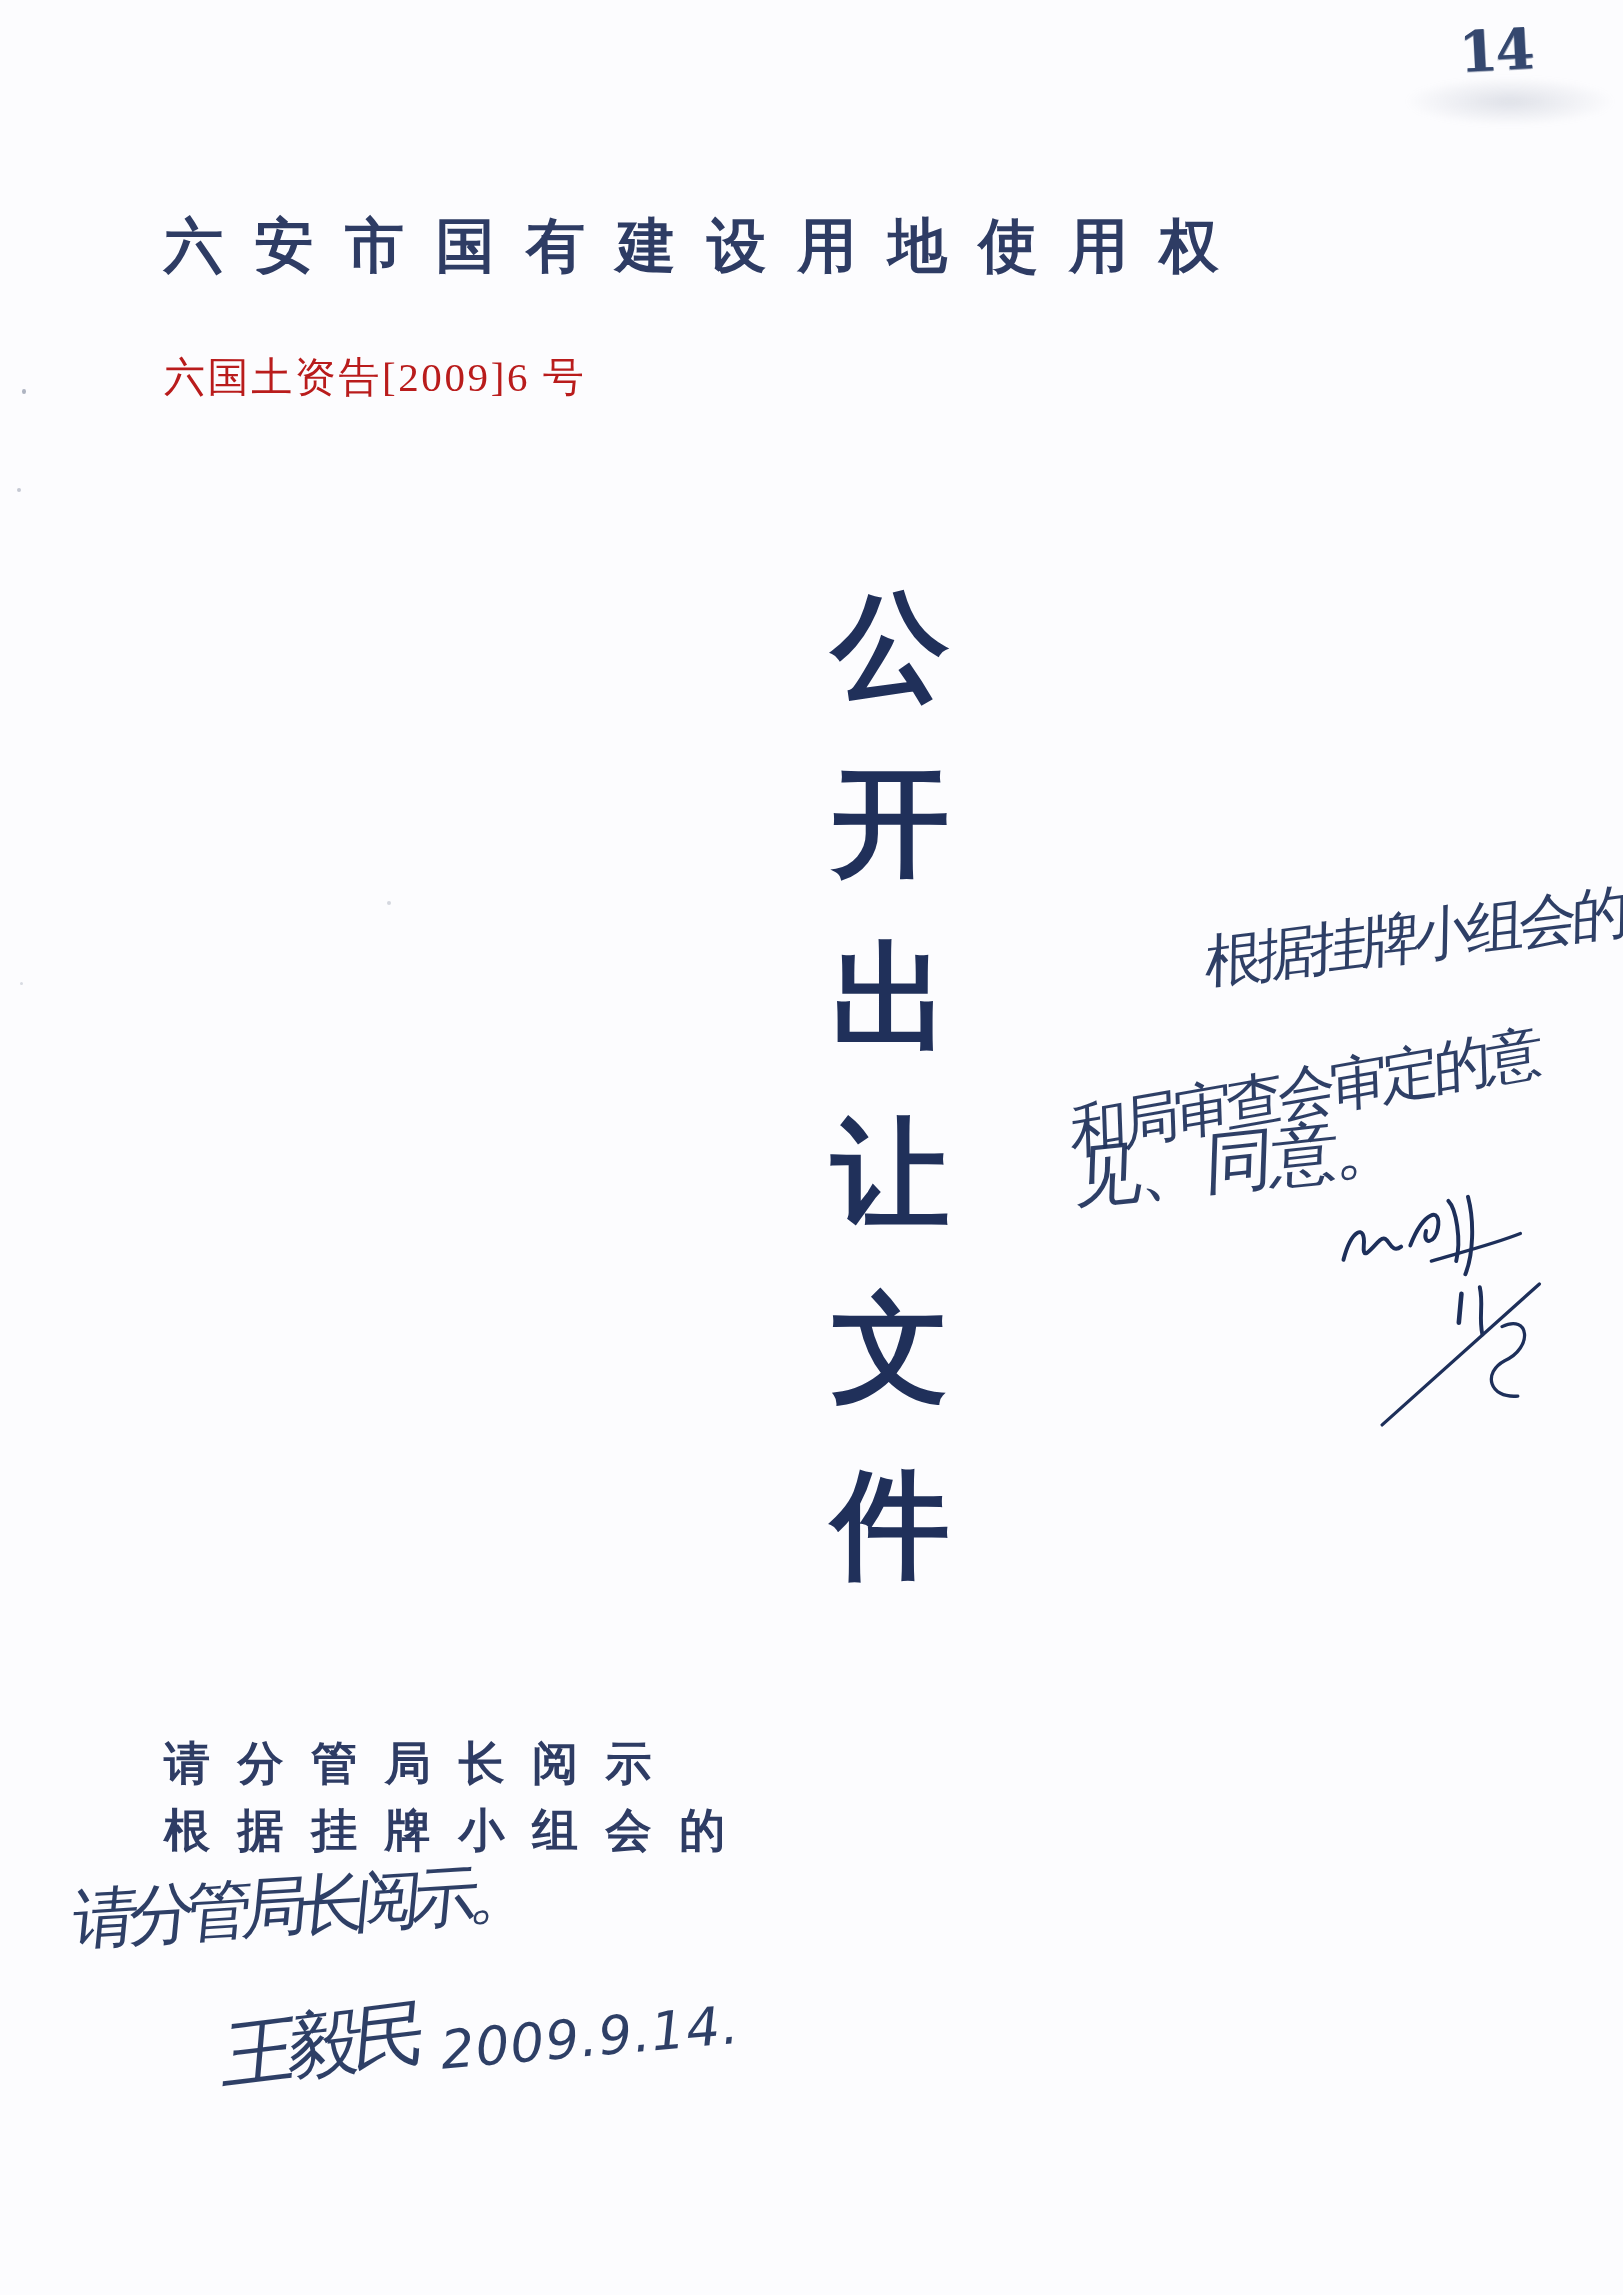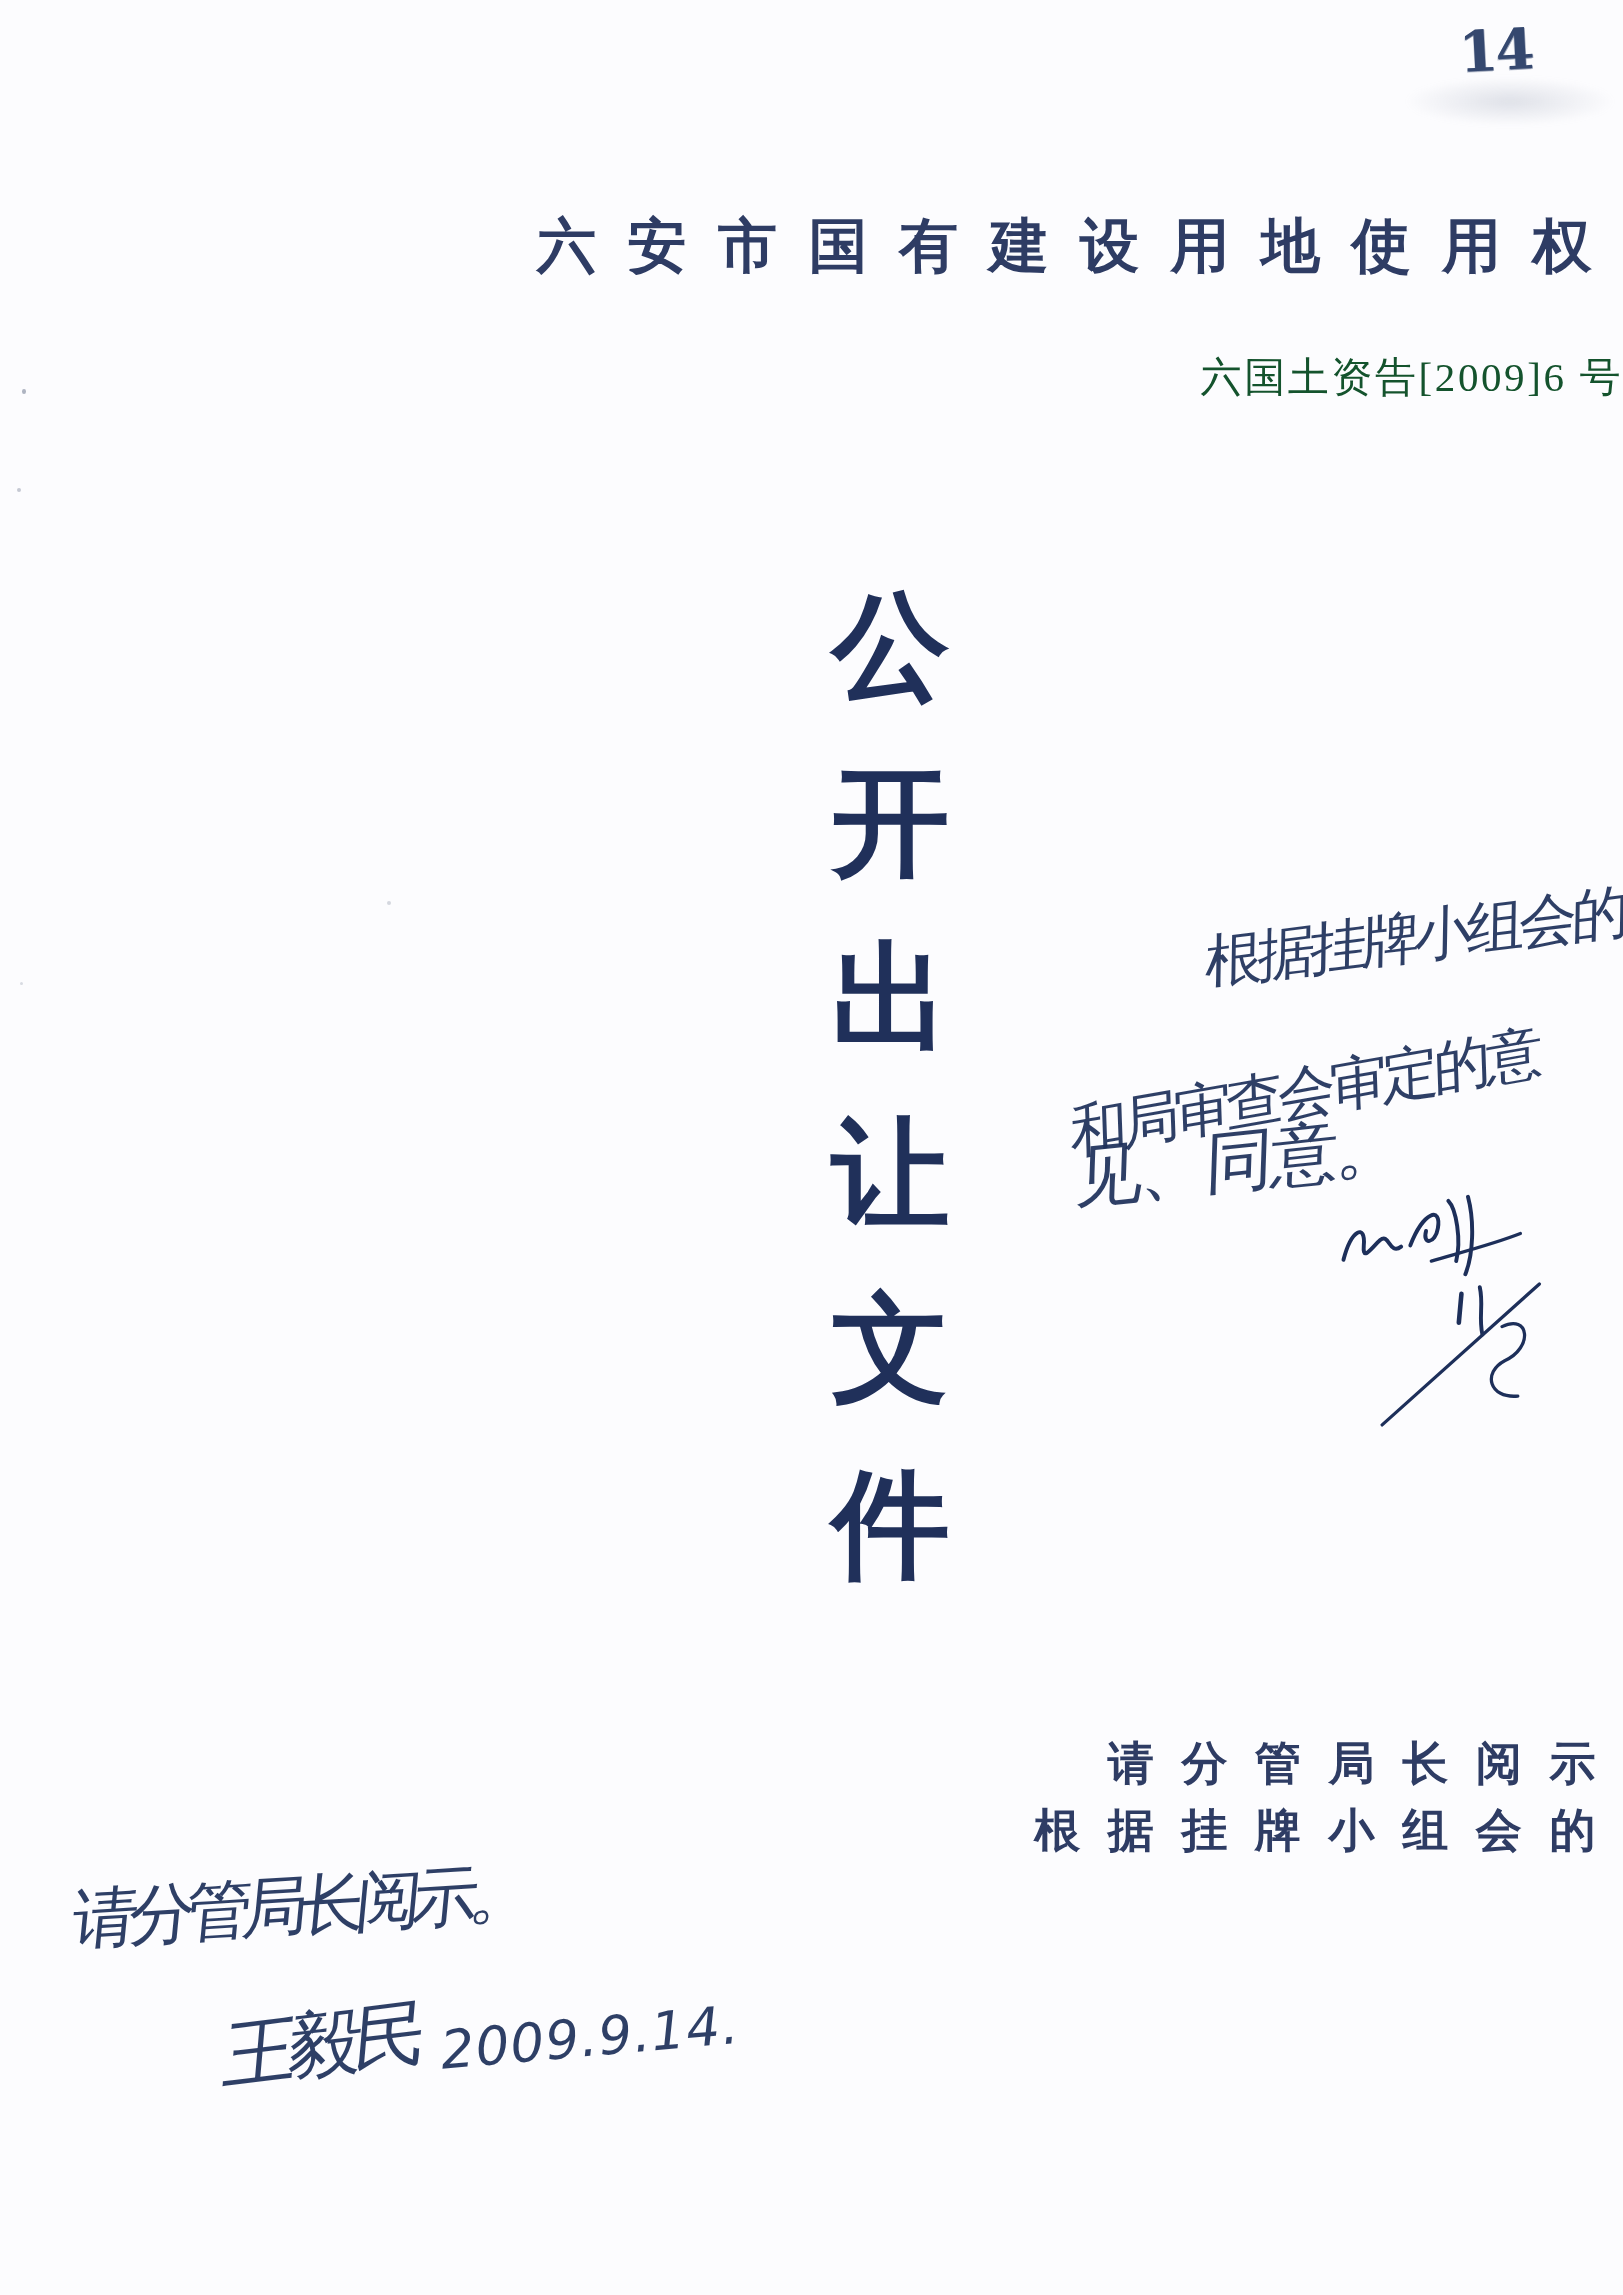--- a/index.html
+++ b/index.html
@@ -18,33 +18,33 @@
   .page{
     position:relative;
     width:1623px;height:2295px;
     background:var(--paper);
     overflow:hidden;
   }
   
   .print{color:var(--print-ink);}
   .centered{
     position:absolute;left:164px;right:0;
-    text-align:right;white-space:nowrap;
+    text-align:left;white-space:nowrap;
   }
   .title{
     top:211px;
     font-size:59px;line-height:1.2;
     letter-spacing:31.5px;
     font-weight:600;
   }
   .docnum{
     top:353px;
     font-size:41px;line-height:1.2;
     letter-spacing:2.6px;
-    color:#14532d;
+    color:#b91c1c;
   }
   .vtitle{
     position:absolute;left:828px;top:589px;
     width:125px;height:996px;
     display:flex;flex-direction:column;
     justify-content:space-between;align-items:center;
     font-size:118px;line-height:1;
     color:var(--vertical-ink);
     font-weight:600;
   }

